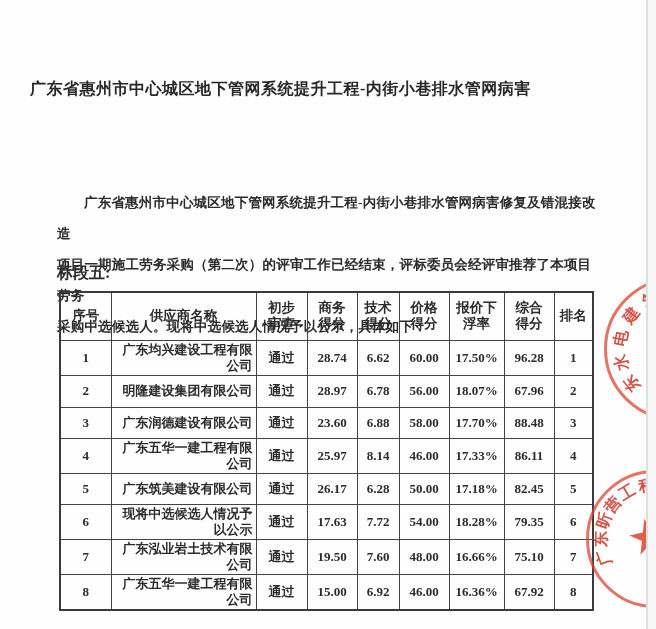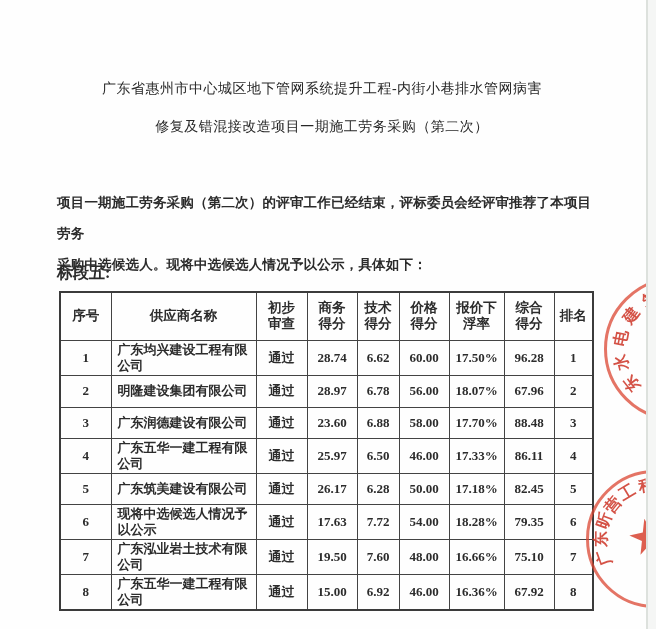--- a/index.html
+++ b/index.html
@@ -17,22 +17,22 @@
     position:absolute; left:646px; top:0; width:2px; height:629px;
     background:#dde1dd;
   }
   .page-edge-strip {
     position:absolute; left:648px; top:0; width:8px; height:629px;
     background:#f5f6f5;
   }
 
   .title {
     position:absolute; left:30px; right:42px; top:70px;
-    text-align:center; font-weight:normal;
-    font-size:14px; line-height:38px; color:#272727;
+    text-align:left; font-weight:bold;
+    font-size:16px; line-height:38px; color:#272727;
     letter-spacing:0.5px;
   }
   .body-par {
     position:absolute; left:57px; width:545px; top:187px;
     font-size:13.5px; font-weight:600; line-height:31px;
     color:#2b2b2b; letter-spacing:0.2px;
   }
   .body-par .line.first { text-indent:2em; }
   .section-label {
     position:absolute; left:57px; top:262px;
@@ -46,21 +46,21 @@
     border:2px solid #3b3b3b;
   }
   .score-table th, .score-table td {
     border:1px solid #434343;
     text-align:center; vertical-align:middle;
     font-weight:600; padding:1px 2px;
     line-height:16px;
   }
   .score-table th { white-space:pre-line; font-size:13.5px; }
   .score-table thead tr { height:48px; }
-  .score-table td.name { text-align:left; padding-left:6px; padding-right:3px; }
+  .score-table td.name { text-align:right; padding-left:6px; padding-right:3px; }
   .score-table tbody tr:nth-child(1){height:35px;}
   .score-table tbody tr:nth-child(2){height:32px;}
   .score-table tbody tr:nth-child(3){height:31px;}
   .score-table tbody tr:nth-child(4){height:32px;}
   .score-table tbody tr:nth-child(5){height:31px;}
   .score-table tbody tr:nth-child(6){height:32px;}
   .score-table tbody tr:nth-child(7){height:32px;}
   .score-table tbody tr:nth-child(8){height:32px;}
 
   
@@ -102,24 +102,24 @@
   .stamp2 .ch:nth-child(6){ transform:rotate(-31deg)  translateY(-54px); }
   .stamp2 .ch:nth-child(7){ transform:rotate(-9deg)   translateY(-54px); }
 </style>
 </head>
 <body>
 
 <div class="page">
 
   <div class="title">
     <div>广东省惠州市中心城区地下管网系统提升工程-内街小巷排水管网病害</div>
-    <div>修复及错混接改造项目一期施工劳务采购（第二次）</div>
   </div>
 
   <div class="body-par">
+    <div class="line first">广东省惠州市中心城区地下管网系统提升工程-内街小巷排水管网病害修复及错混接改造</div>
     <div class="line">项目一期施工劳务采购（第二次）的评审工作已经结束，评标委员会经评审推荐了本项目劳务</div>
     <div class="line">采购中选候选人。现将中选候选人情况予以公示，具体如下：</div>
   </div>
 
   <div class="section-label">标段五:</div>
 
   <table class="score-table">
     <colgroup>
       <col style="width:51px">
         <col style="width:145px">
@@ -182,21 +182,21 @@
         <td>58.00</td>
         <td>17.70%</td>
         <td>88.48</td>
         <td>3</td>
       </tr>
       <tr>
         <td>4</td>
         <td class="name">广东五华一建工程有限公司</td>
         <td>通过</td>
         <td>25.97</td>
-        <td>6.50</td>
+        <td>8.14</td>
         <td>46.00</td>
         <td>17.33%</td>
         <td>86.11</td>
         <td>4</td>
       </tr>
       <tr>
         <td>5</td>
         <td class="name">广东筑美建设有限公司</td>
         <td>通过</td>
         <td>26.17</td>

